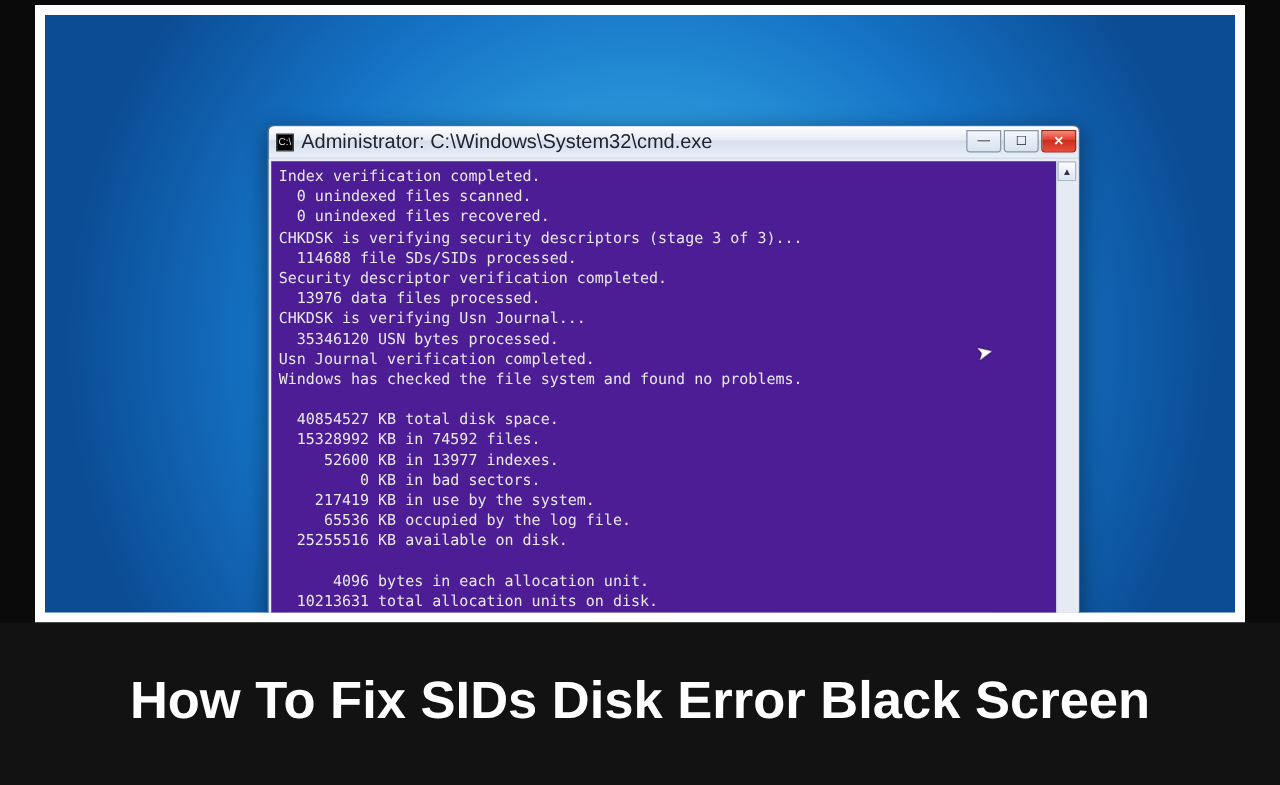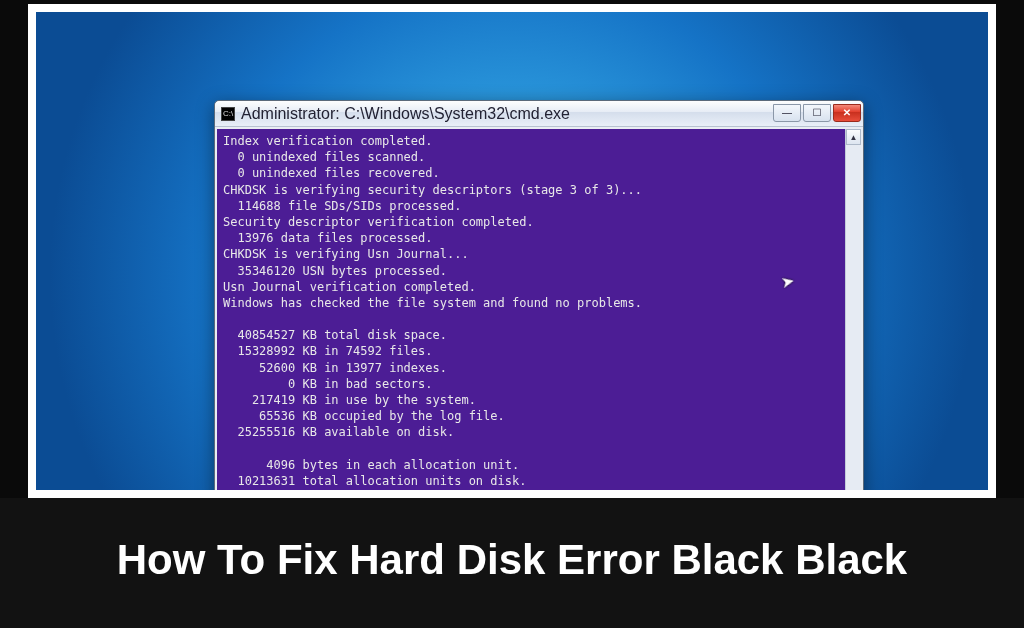--- a/index.html
+++ b/index.html
@@ -195,14 +195,14 @@
         </div>
       </div>
     </div>
 
     <div class="cursor-arrow">➤</div>
 
   </div>
 </div>
 
 <div class="caption">
-  <div class="caption-text">How To Fix Hard Disk Error Black Black</div>
+  <div class="caption-text">How To Fix SIDs Disk Error Black Screen</div>
 </div>
 
 </body></html>

